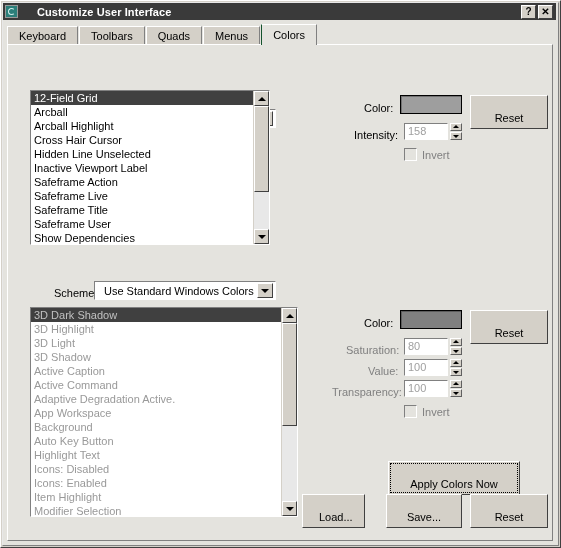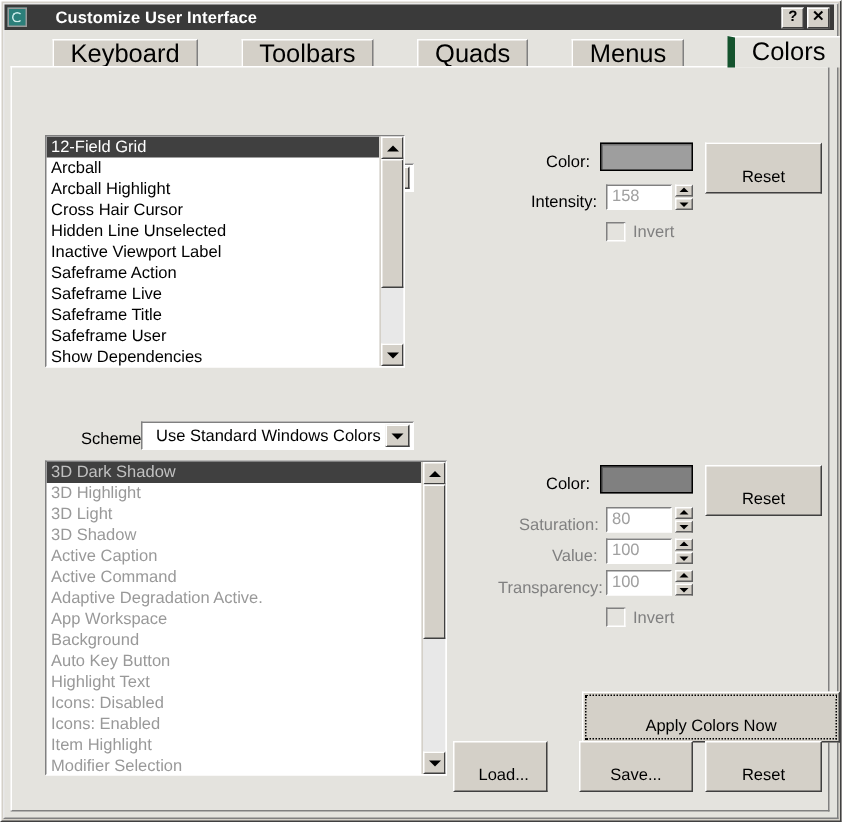--- a/index.html
+++ b/index.html
@@ -109,34 +109,33 @@
   }
   .tab {
     height: 19px;
     padding: 0 11px;
     background: #d4d0c8;
     border-top: 1px solid #ffffff;
     border-left: 1px solid #ffffff;
     border-right: 1px solid #808080;
     border-bottom: none;
     box-sizing: border-box;
-    font-size: 17px;
+    font-size: 11px;
     color: #000;
     line-height: 18px;
     margin-right: 1px;
     cursor: default;
     white-space: nowrap;
-    margin-left: 28px;
   }
   .tab.active {
     height: 21px;
     line-height: 20px;
     background: #e4e3de;
     border-top: 1px solid #ffffff;
-    border-left: 5px solid #14532d;
+    border-left: 1px solid #14532d;
     border-right: 1px solid #808080;
     position: relative;
     z-index: 3;
   }
   #tab-filler {
     flex: 1 1 auto;
     height: 19px;
     border-bottom: none;
   }
 
@@ -535,19 +534,19 @@
     <div class="spin-btns" style="left:442px; top:335px;">
       <div class="half up"></div>
         <div class="half dn"></div>
     </div>
 
     <div class="checkbox-wrap" style="left:396px; top:360px;">
       <span class="checkbox-box"></span>
       <span class="checkbox-label">Invert</span>
     </div>
 
-    <button class="btn focus" style="left:380px; top:416px; width:172px; height:18px;">Apply Colors Now</button>
+    <button class="btn focus" style="left:380px; top:416px; width:132px; height:18px;">Apply Colors Now</button>
     <button class="btn" style="left:294px; top:449px; width:63px; height:21px;">Load...</button>
     <button class="btn" style="left:378px; top:449px; width:76px; height:21px;">Save...</button>
     <button class="btn" style="left:462px; top:449px; width:78px; height:21px;">Reset</button>
 
   </div>
 </div>
 
 </body></html>

